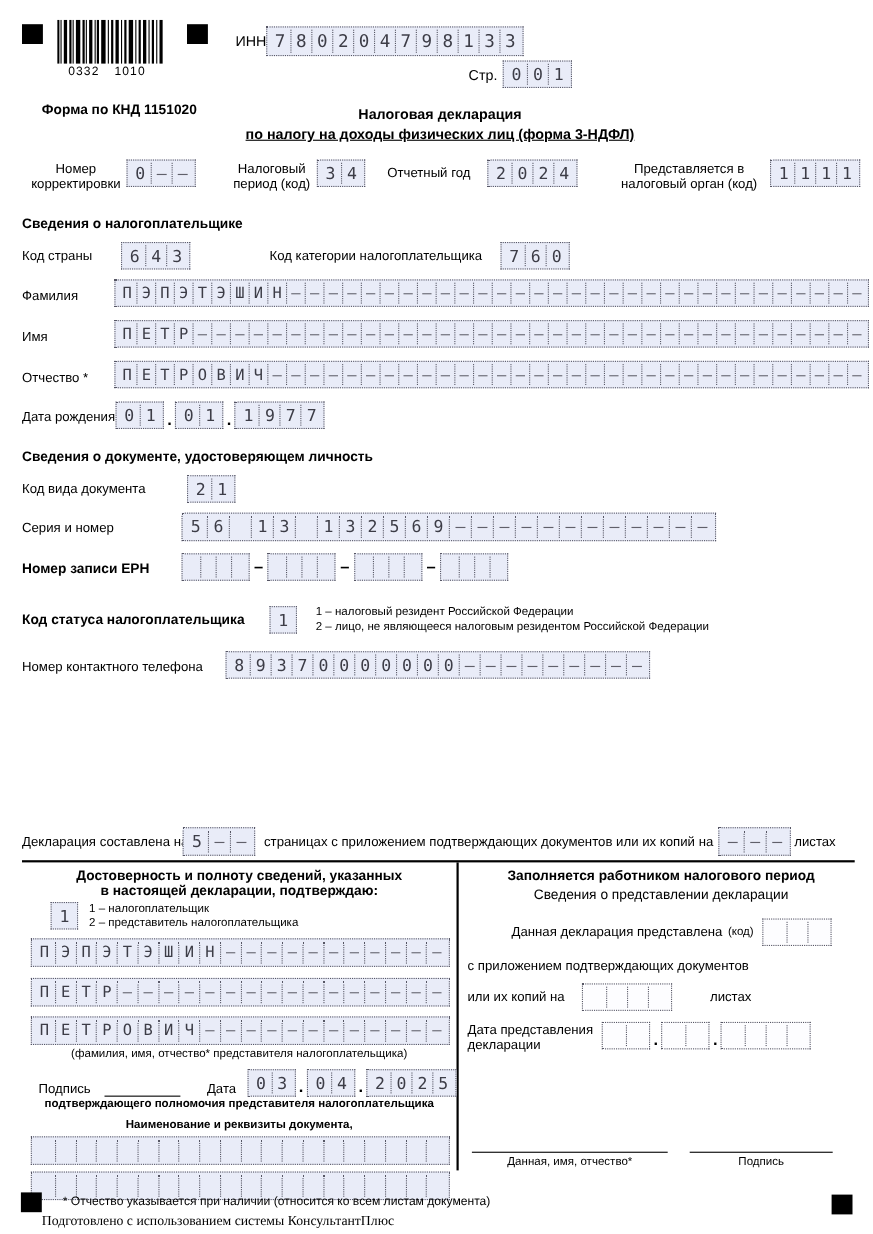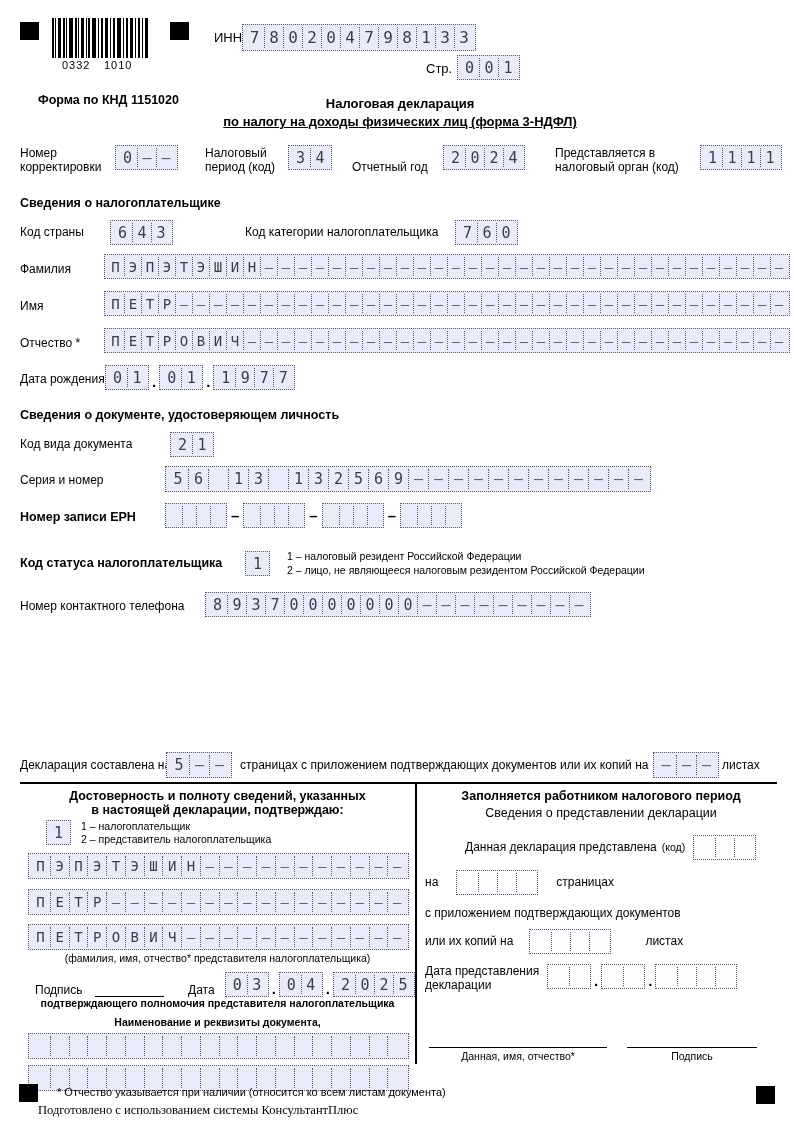--- a/index.html
+++ b/index.html
@@ -23,21 +23,21 @@
   .cell:first-child { border-left:none; }
   .cell.dash { color:#60606a; }
   .big .cell { width:19px; height:21px; font-size:16px; }
   .w19 .cell { width:19px; font-size:15px; }
   .w20 .cell { width:20px; height:20px; font-size:15px; }
   .w15 .cell { width:14px; }
   .w18 .cell { width:18.75px; height:20px; }
   .sep { font-weight:bold; font-size:15px; margin:0 4px; align-self:center; }
   .dot { font-weight:bold; font-size:15px; margin:0 3px; align-self:flex-end; }
 
-  .row { position:absolute; left:0; width:754px; }
+  .row { position:absolute; left:0; width:754px;text-align:center; }
   .row > * { position:absolute; }
 
   
   .bottom { position:absolute; left:20px; top:782px; width:757px; height:282px;
             border-top:2px solid #000; display:flex; }
   .col-left { width:397px; border-right:2px solid #000; padding-top:5px; }
   .col-right { flex:1; padding:5px 0 0 8px; position:relative; }
   .center { text-align:center; }
   .flexrow { display:flex; align-items:center; }
   .sigline { border-bottom:1.5px solid #000; height:14px; }
@@ -121,21 +121,21 @@
     <span class="cellgroup w19" style="left:115px; top:2px;">
         <span class="cell">0</span>
         <span class="cell dash">–</span>
         <span class="cell dash">–</span>
       </span>
     <span class="lbl" style="left:205px; top:3px; width:84px;">Налоговый период (код)</span>
     <span class="cellgroup w19" style="left:288px; top:2px;">
         <span class="cell">3</span>
         <span class="cell">4</span>
       </span>
-    <span class="lbl" style="left:352px; top:17px;">Отчетный год</span>
+    <span class="lbl" style="left:352px; top:7px;">Отчетный год</span>
     <span class="cellgroup w19" style="left:443px; top:2px;">
         <span class="cell">2</span>
         <span class="cell">0</span>
         <span class="cell">2</span>
         <span class="cell">4</span>
       </span>
     <span class="lbl" style="left:555px; top:3px; width:143px;">Представляется в налоговый орган (код)</span>
     <span class="cellgroup w19" style="left:700px; top:2px;">
         <span class="cell">1</span>
         <span class="cell">1</span>
@@ -610,30 +610,20 @@
       <div class="center lbl" style="margin-top:3px; font-size:12.5px;">Сведения о представлении декларации</div>
       <div class="flexrow" style="margin:14px 0 0 40px;">
         <span class="lbl">Данная декларация представлена</span>
         <span class="small" style="margin-left:5px;">(код)</span>
         <span class="cellgroup white w19" style="margin-left:8px;">
             <span class="cell">&nbsp;</span>
             <span class="cell">&nbsp;</span>
             <span class="cell">&nbsp;</span>
           </span>
       </div>
-      <div class="flexrow" style="margin:10px 0 0 0;">
-        <span class="lbl">на</span>
-        <span class="cellgroup white w19" style="margin-left:18px;">
-            <span class="cell">&nbsp;</span>
-            <span class="cell">&nbsp;</span>
-            <span class="cell">&nbsp;</span>
-            <span class="cell">&nbsp;</span>
-          </span>
-        <span class="lbl" style="margin-left:18px;">страницах</span>
-      </div>
       <div class="lbl" style="margin-top:11px;">с приложением подтверждающих документов</div>
       <div class="flexrow" style="margin-top:9px;">
         <span class="lbl">или их копий на</span>
         <span class="cellgroup white w19" style="margin-left:16px;">
             <span class="cell">&nbsp;</span>
             <span class="cell">&nbsp;</span>
             <span class="cell">&nbsp;</span>
             <span class="cell">&nbsp;</span>
           </span>
         <span class="lbl" style="margin-left:34px;">листах</span>

